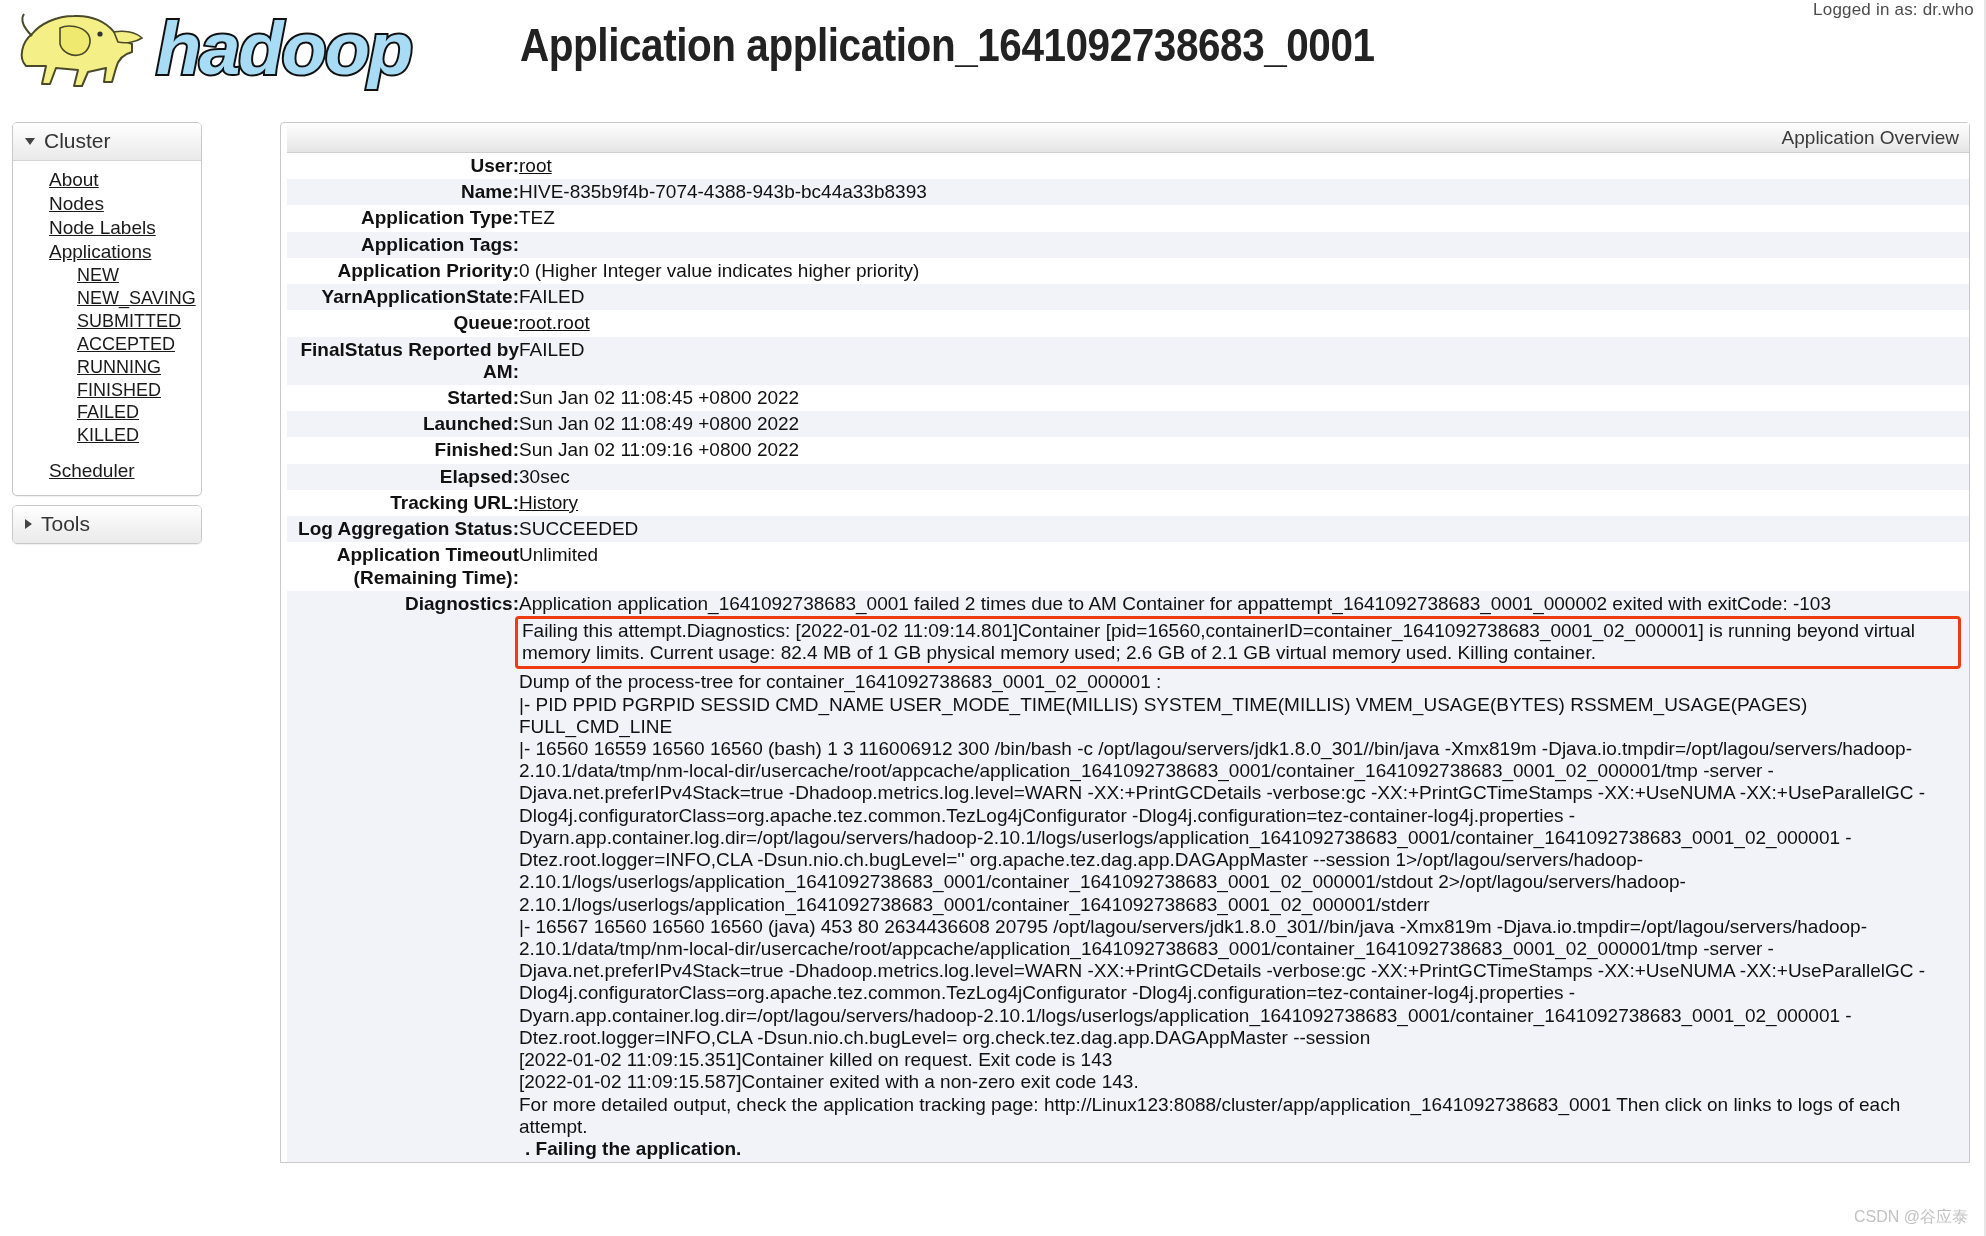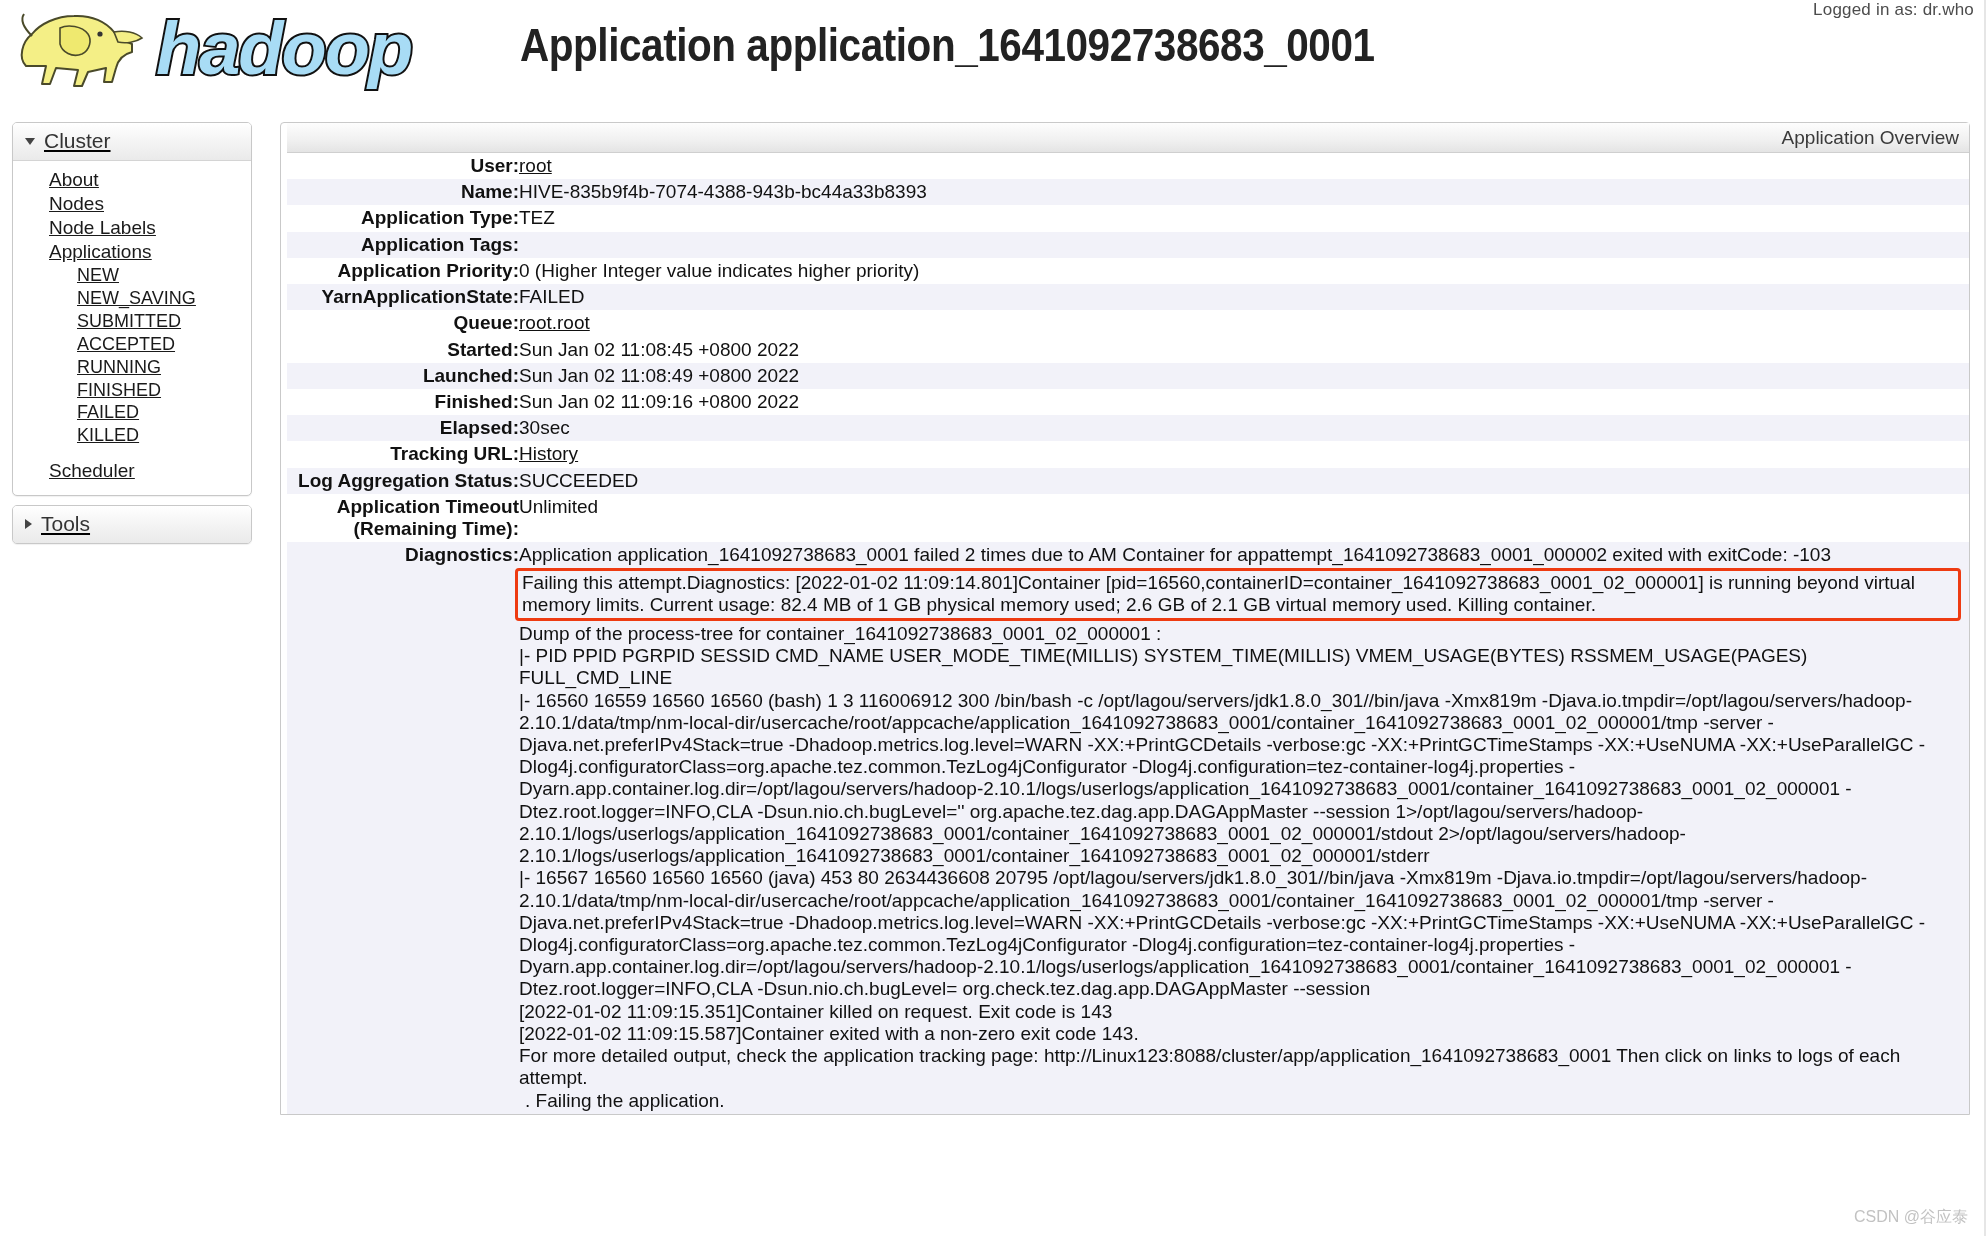--- a/index.html
+++ b/index.html
@@ -44,22 +44,21 @@
 
   
   .layout {
     position: absolute;
     left: 0; top: 100px;
     width: 1986px;
   }
   .sidebar {
     position: absolute;
     left: 12px; top: 22px;
-    width: 240px;
-    text-decoration: underline;
+    width: 190px;
   }
   .panel {
     border: 1px solid #c8c8c8;
     border-radius: 5px;
     background: #ffffff;
     box-shadow: 0 1px 1px rgba(0,0,0,.06);
     overflow: hidden;
     margin-bottom: 9px;
   }
   .panel-head {
@@ -159,21 +158,21 @@
     text-decoration: underline;
   }
   .diag-line { display: block; }
   .highlight-box {
     display: block;
     border: 3px solid #ee3b12;
     border-radius: 4px;
     padding: 1px 4px 2px 4px;
     margin: 1px 8px 2px -4px;
   }
-  .indent-sm { padding-left: 6px; }
+  .indent-sm { padding-left: 6px; font-weight: bold; }
   .watermark {
     position: absolute;
     right: 18px; bottom: 8px;
     font-size: 16px;
     color: #c2c2c2;
     font-family: "Liberation Sans", sans-serif;
   }
   .right-edge {
     position: absolute;
     right: 0; top: 0;
@@ -276,20 +275,24 @@
       </tr>
       <tr class="alt">
         <td class="k">YarnApplicationState:</td>
         <td class="v">FAILED</td>
       </tr>
       <tr class="plain">
         <td class="k">Queue:</td>
         <td class="v">
           <a class="lnk">root.root</a>
         </td>
+      </tr>
+      <tr class="alt">
+        <td class="k">FinalStatus Reported by AM:</td>
+        <td class="v">FAILED</td>
       </tr>
       <tr class="plain">
         <td class="k">Started:</td>
         <td class="v">Sun Jan 02 11:08:45 +0800 2022</td>
       </tr>
       <tr class="alt">
         <td class="k">Launched:</td>
         <td class="v">Sun Jan 02 11:08:49 +0800 2022</td>
       </tr>
       <tr class="plain">

